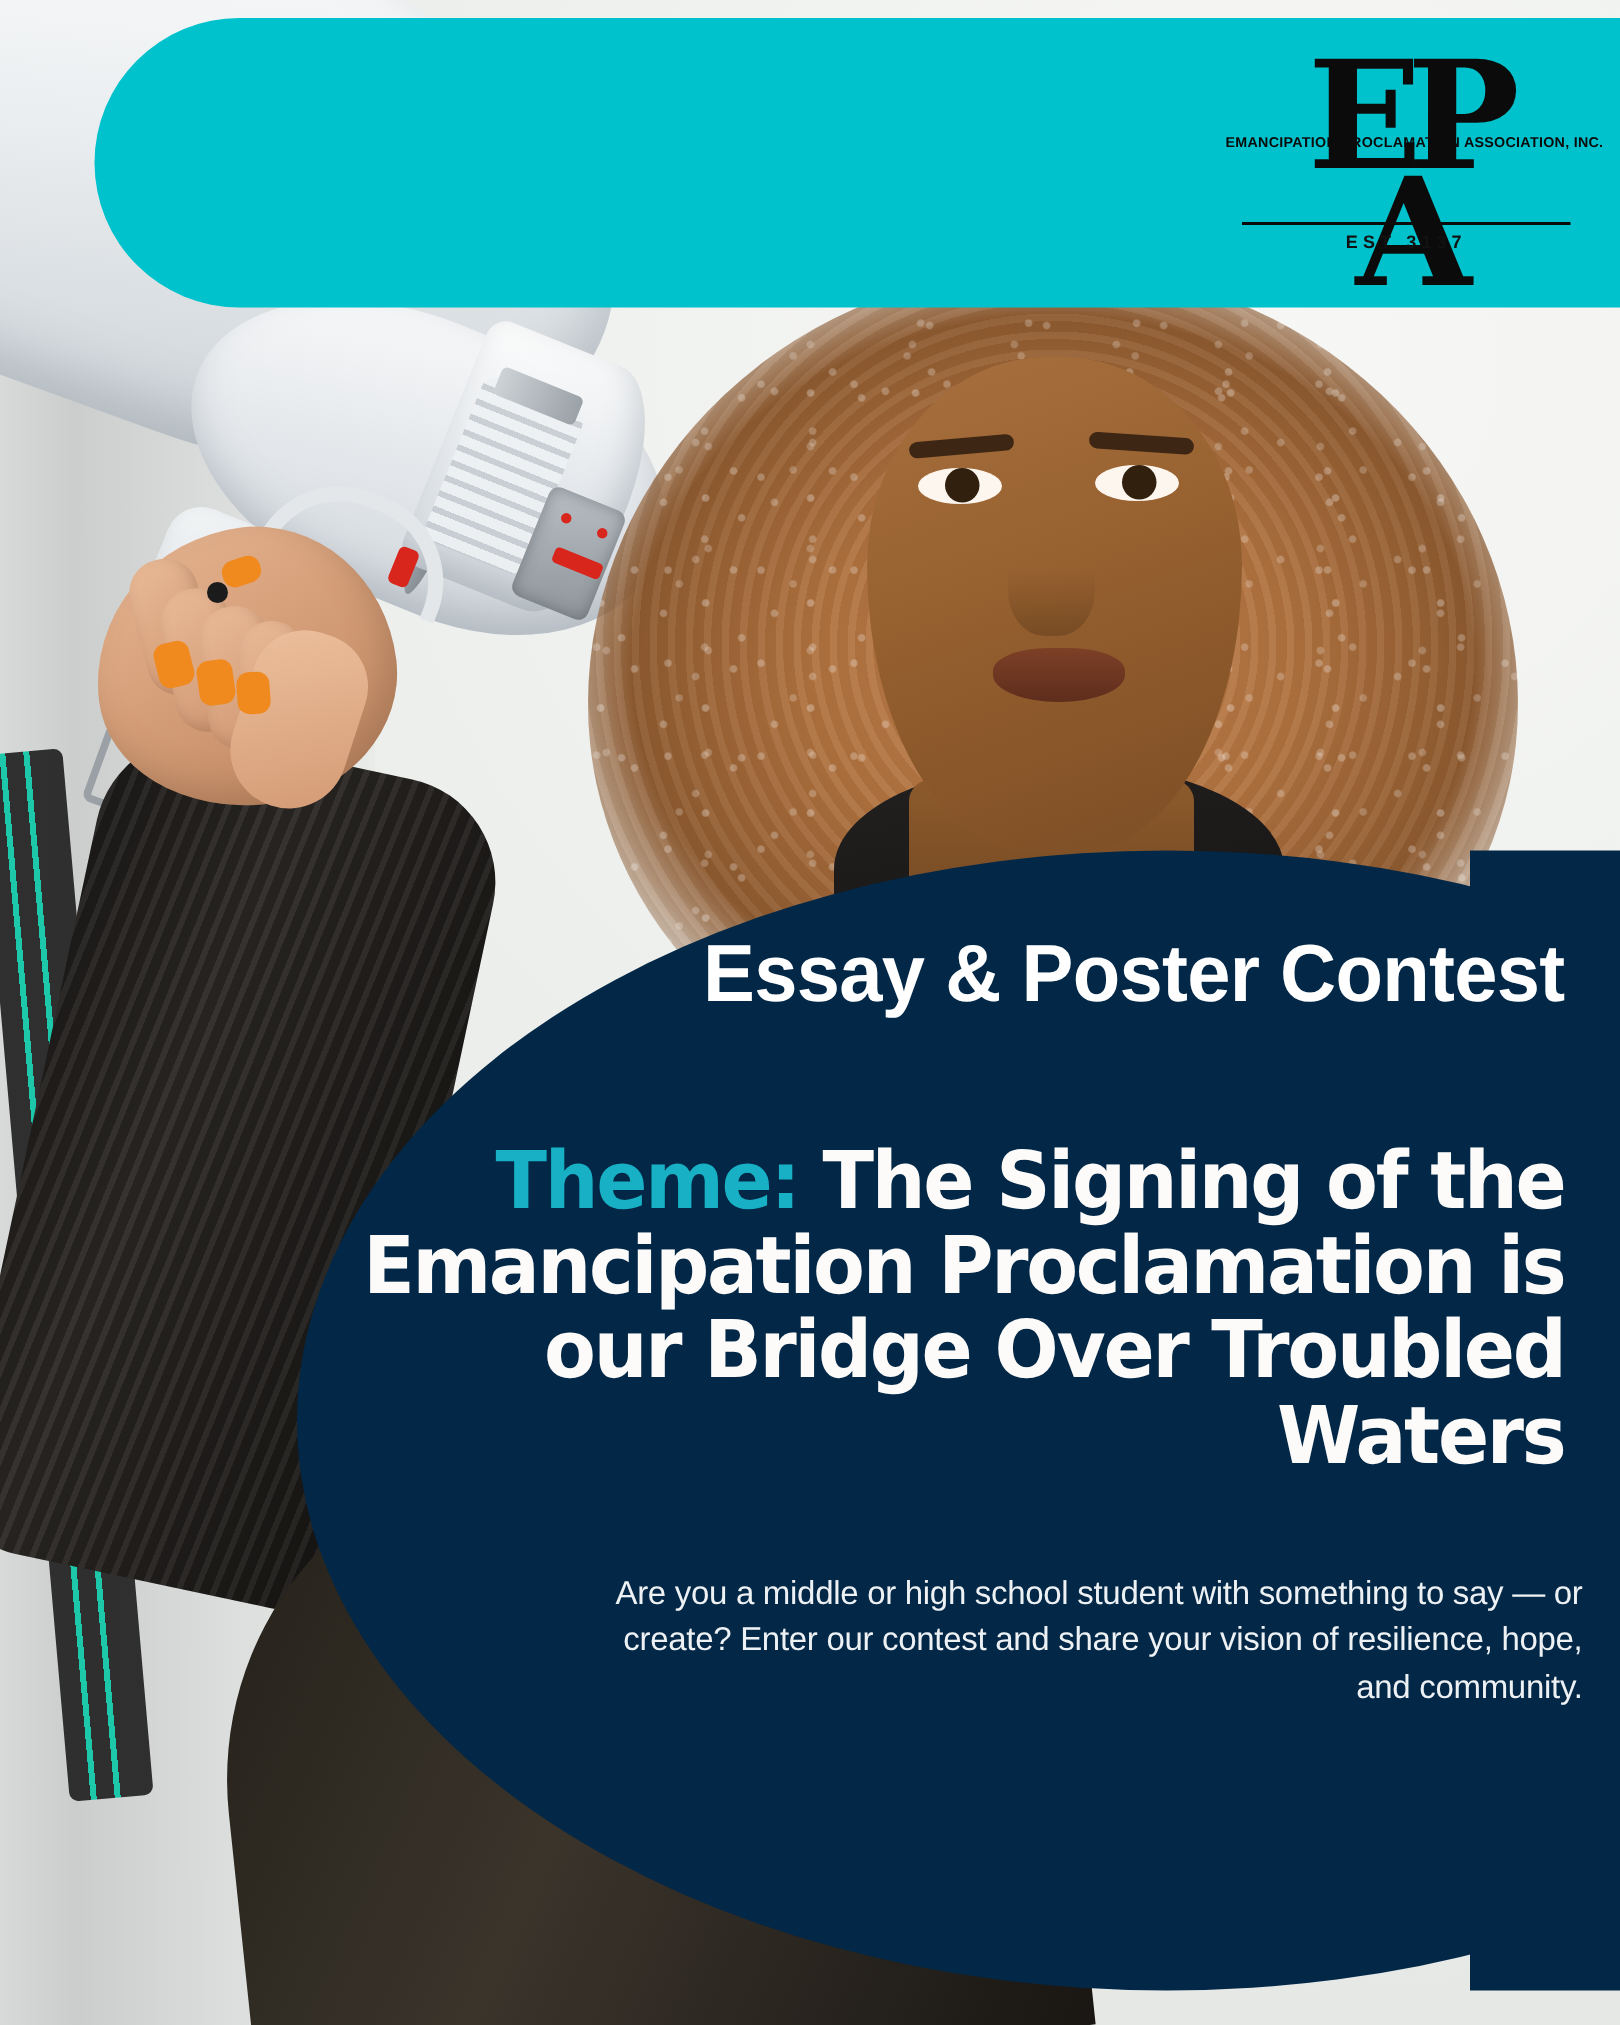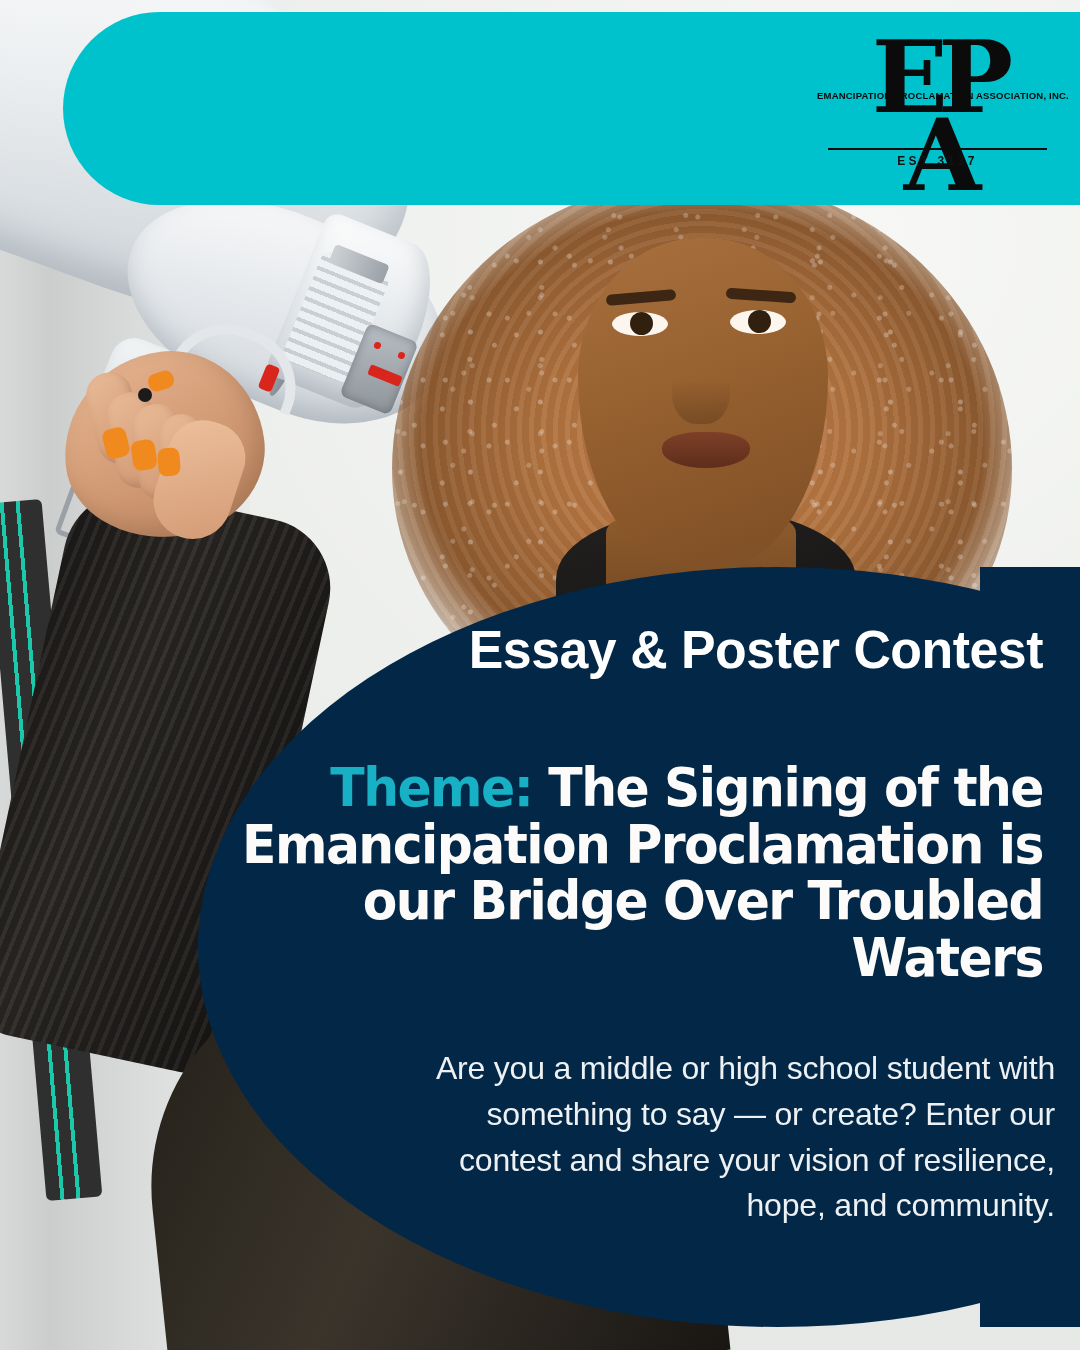--- a/index.html
+++ b/index.html
@@ -348,21 +348,21 @@
     transform-origin:right center;
   }
   .theme .accent{color:var(--accent,#17b0c4);}
 
   .blurb{
     position:absolute;left:390px;top:1046px;width:665px;
     text-align:right;
     color:#edf1f4;
     font-family:"Liberation Sans", sans-serif;
     font-weight:400;
-    font-size:32px;
+    font-size:22px;
     line-height:1.43;
     letter-spacing:-.2px;
   }
 </style>
 </head>
 <body>
 
 <div id="poster" style="background: rgb(239, 241, 239);">
 
   <div class="photo">

